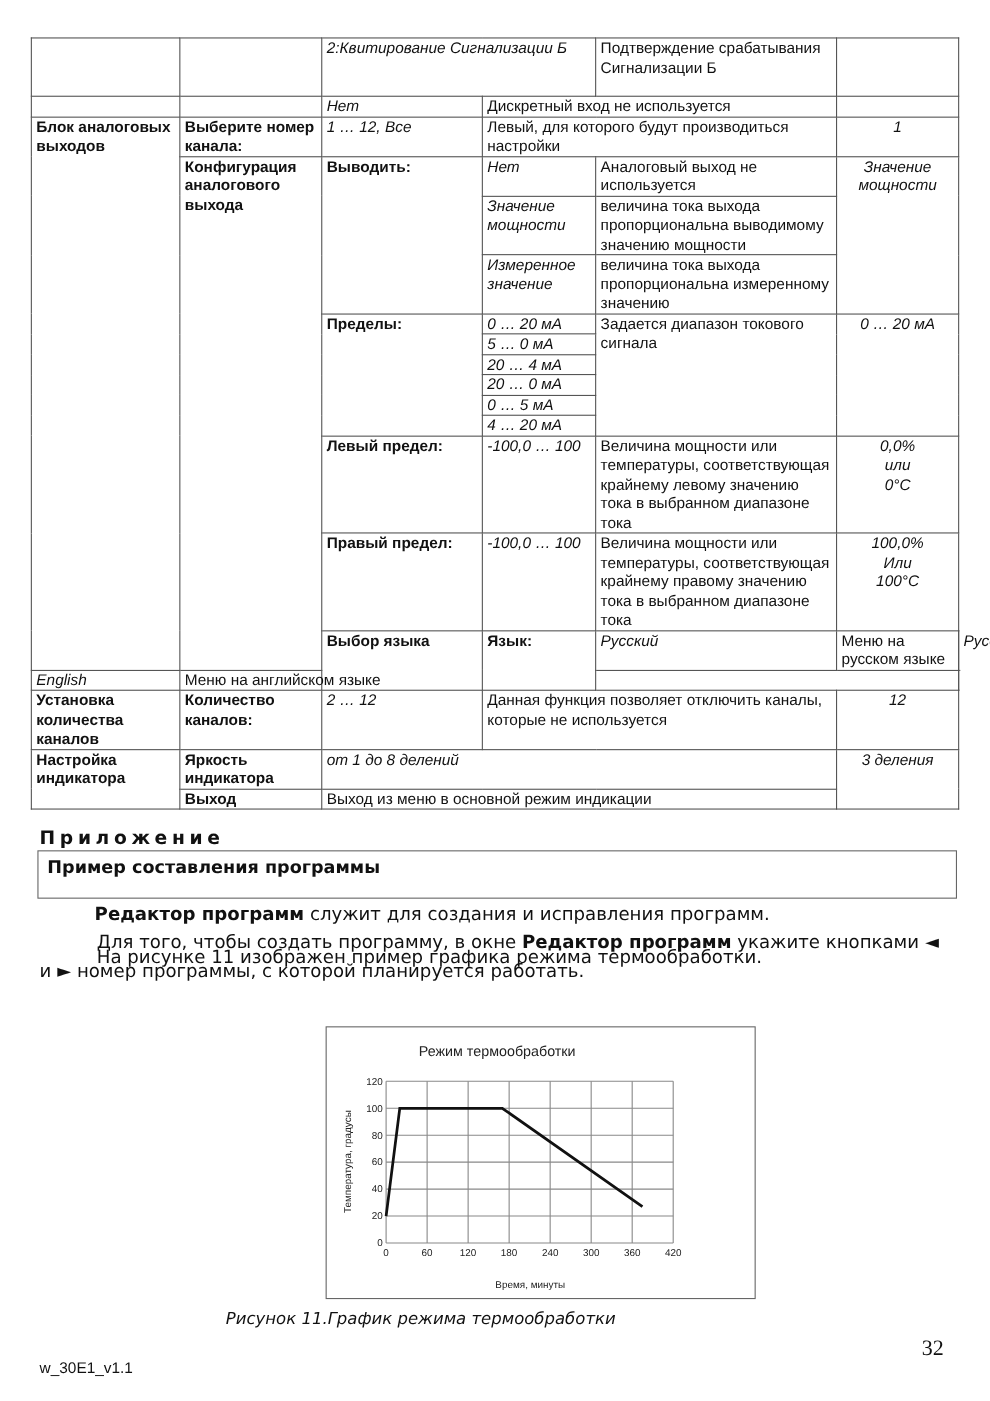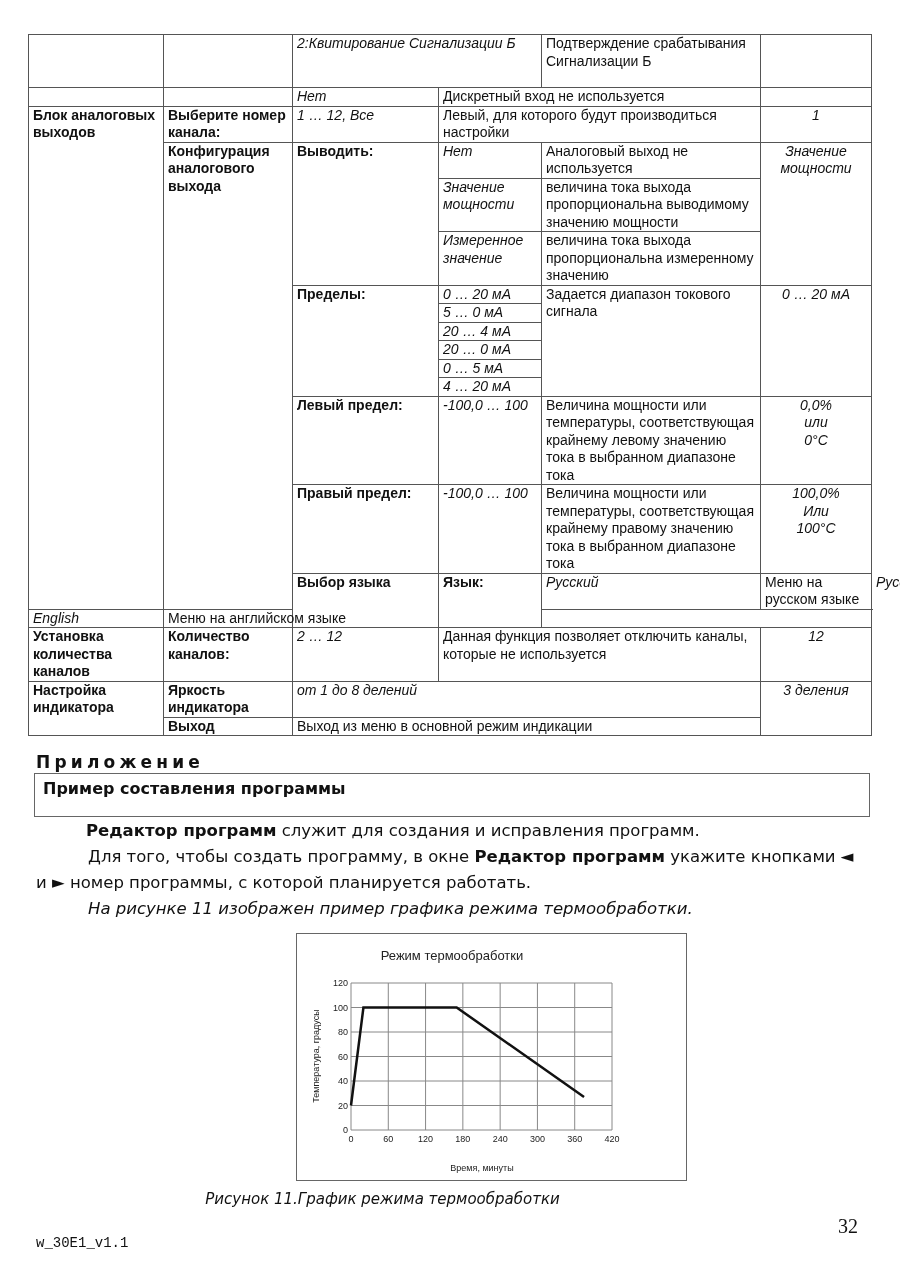--- a/index.html
+++ b/index.html
@@ -9,21 +9,21 @@
   .b { font-weight:bold; }
   .i { font-style:italic; }
   .c { text-align:center; }
   .heading-app { position:absolute; left:36px; top:752px; font-family:"DejaVu Sans", sans-serif; font-weight:bold; font-size:17px; letter-spacing:4.2px;text-align:right; }
   .section-box { position:absolute; left:34px; top:773px; width:836px; height:44px; border:1.5px solid #666; box-sizing:border-box; }
   .section-title { position:absolute; left:8px; top:5px; font-family:"DejaVu Sans", sans-serif; font-weight:bold; font-size:16px; }
   .para { position:absolute; font-family:"DejaVu Sans", sans-serif; font-size:16.5px; white-space:nowrap; }
   .chart-frame { position:absolute; left:296px; top:933px; width:391px; height:248px; border:1.5px solid #666; box-sizing:border-box; }
   .caption { position:absolute; left:0; width:765px; top:1190px; text-align:center; font-family:"DejaVu Sans", sans-serif; font-style:italic; font-size:15px; }
   .pagenum { position:absolute; left:0; width:858px; top:1215px; text-align:right; font-family:"Liberation Serif", serif; font-size:20px; }
-  .docid { position:absolute; left:36px; top:1235px; font-family:Liberation Mono, monospace; font-size:14px; }
+  .docid { position:absolute; left:36px; top:1235px; font-family:Liberation Sans, sans-serif; font-size:14px; }
 </style>
 </head>
 <body>
 
 <table class="tbl">
   <colgroup>
     <col style="width:135px">
       <col style="width:129px">
       <col style="width:146px">
       <col style="width:103px">
@@ -132,21 +132,21 @@
   </table>
 
 <div class="heading-app">Приложение</div>
 <div class="section-box">
   <div class="section-title">Пример составления программы</div>
 </div>
 
 <div class="para" style="left:86px; top:821px;"><b>Редактор программ</b><span> служит для создания и исправления программ.</span></div>
 <div class="para" style="left:88px; top:847px;"><span>Для того, чтобы создать программу, в окне </span><b>Редактор программ</b><span> укажите кнопками ◄</span></div>
 <div class="para" style="left:36px; top:873px;">и ► номер программы, с которой планируется работать.</div>
-<div class="para" style="left:88px; top:899px;font-style:italic;">На рисунке 11 изображен пример графика режима термообработки.</div>
+<div class="para" style="left:88px; top:860px;">На рисунке 11 изображен пример графика режима термообработки.</div>
 
 <div class="chart-frame">
   <svg id="chart" width="342" height="245" style="position:absolute;left:0;top:0;font-family:'Liberation Sans',sans-serif;">
     <text id="ch-title" x="155" y="26" text-anchor="middle" font-size="13" fill="#222">Режим термообработки</text>
     <text id="ch-xlabel" x="185" y="237" text-anchor="middle" font-size="9" fill="#222">Время, минуты</text>
     <text id="ch-ylabel" transform="translate(22,122) rotate(-90)" text-anchor="middle" font-size="9" fill="#222">Температура, градусы</text>
     <g id="ch-grid">
         <line x1="54" x2="54" y1="49" y2="196" stroke="#888" stroke-width="1"></line>
         <line x1="91.28571428571428" x2="91.28571428571428" y1="49" y2="196" stroke="#888" stroke-width="1"></line>
         <line x1="128.57142857142856" x2="128.57142857142856" y1="49" y2="196" stroke="#888" stroke-width="1"></line>

